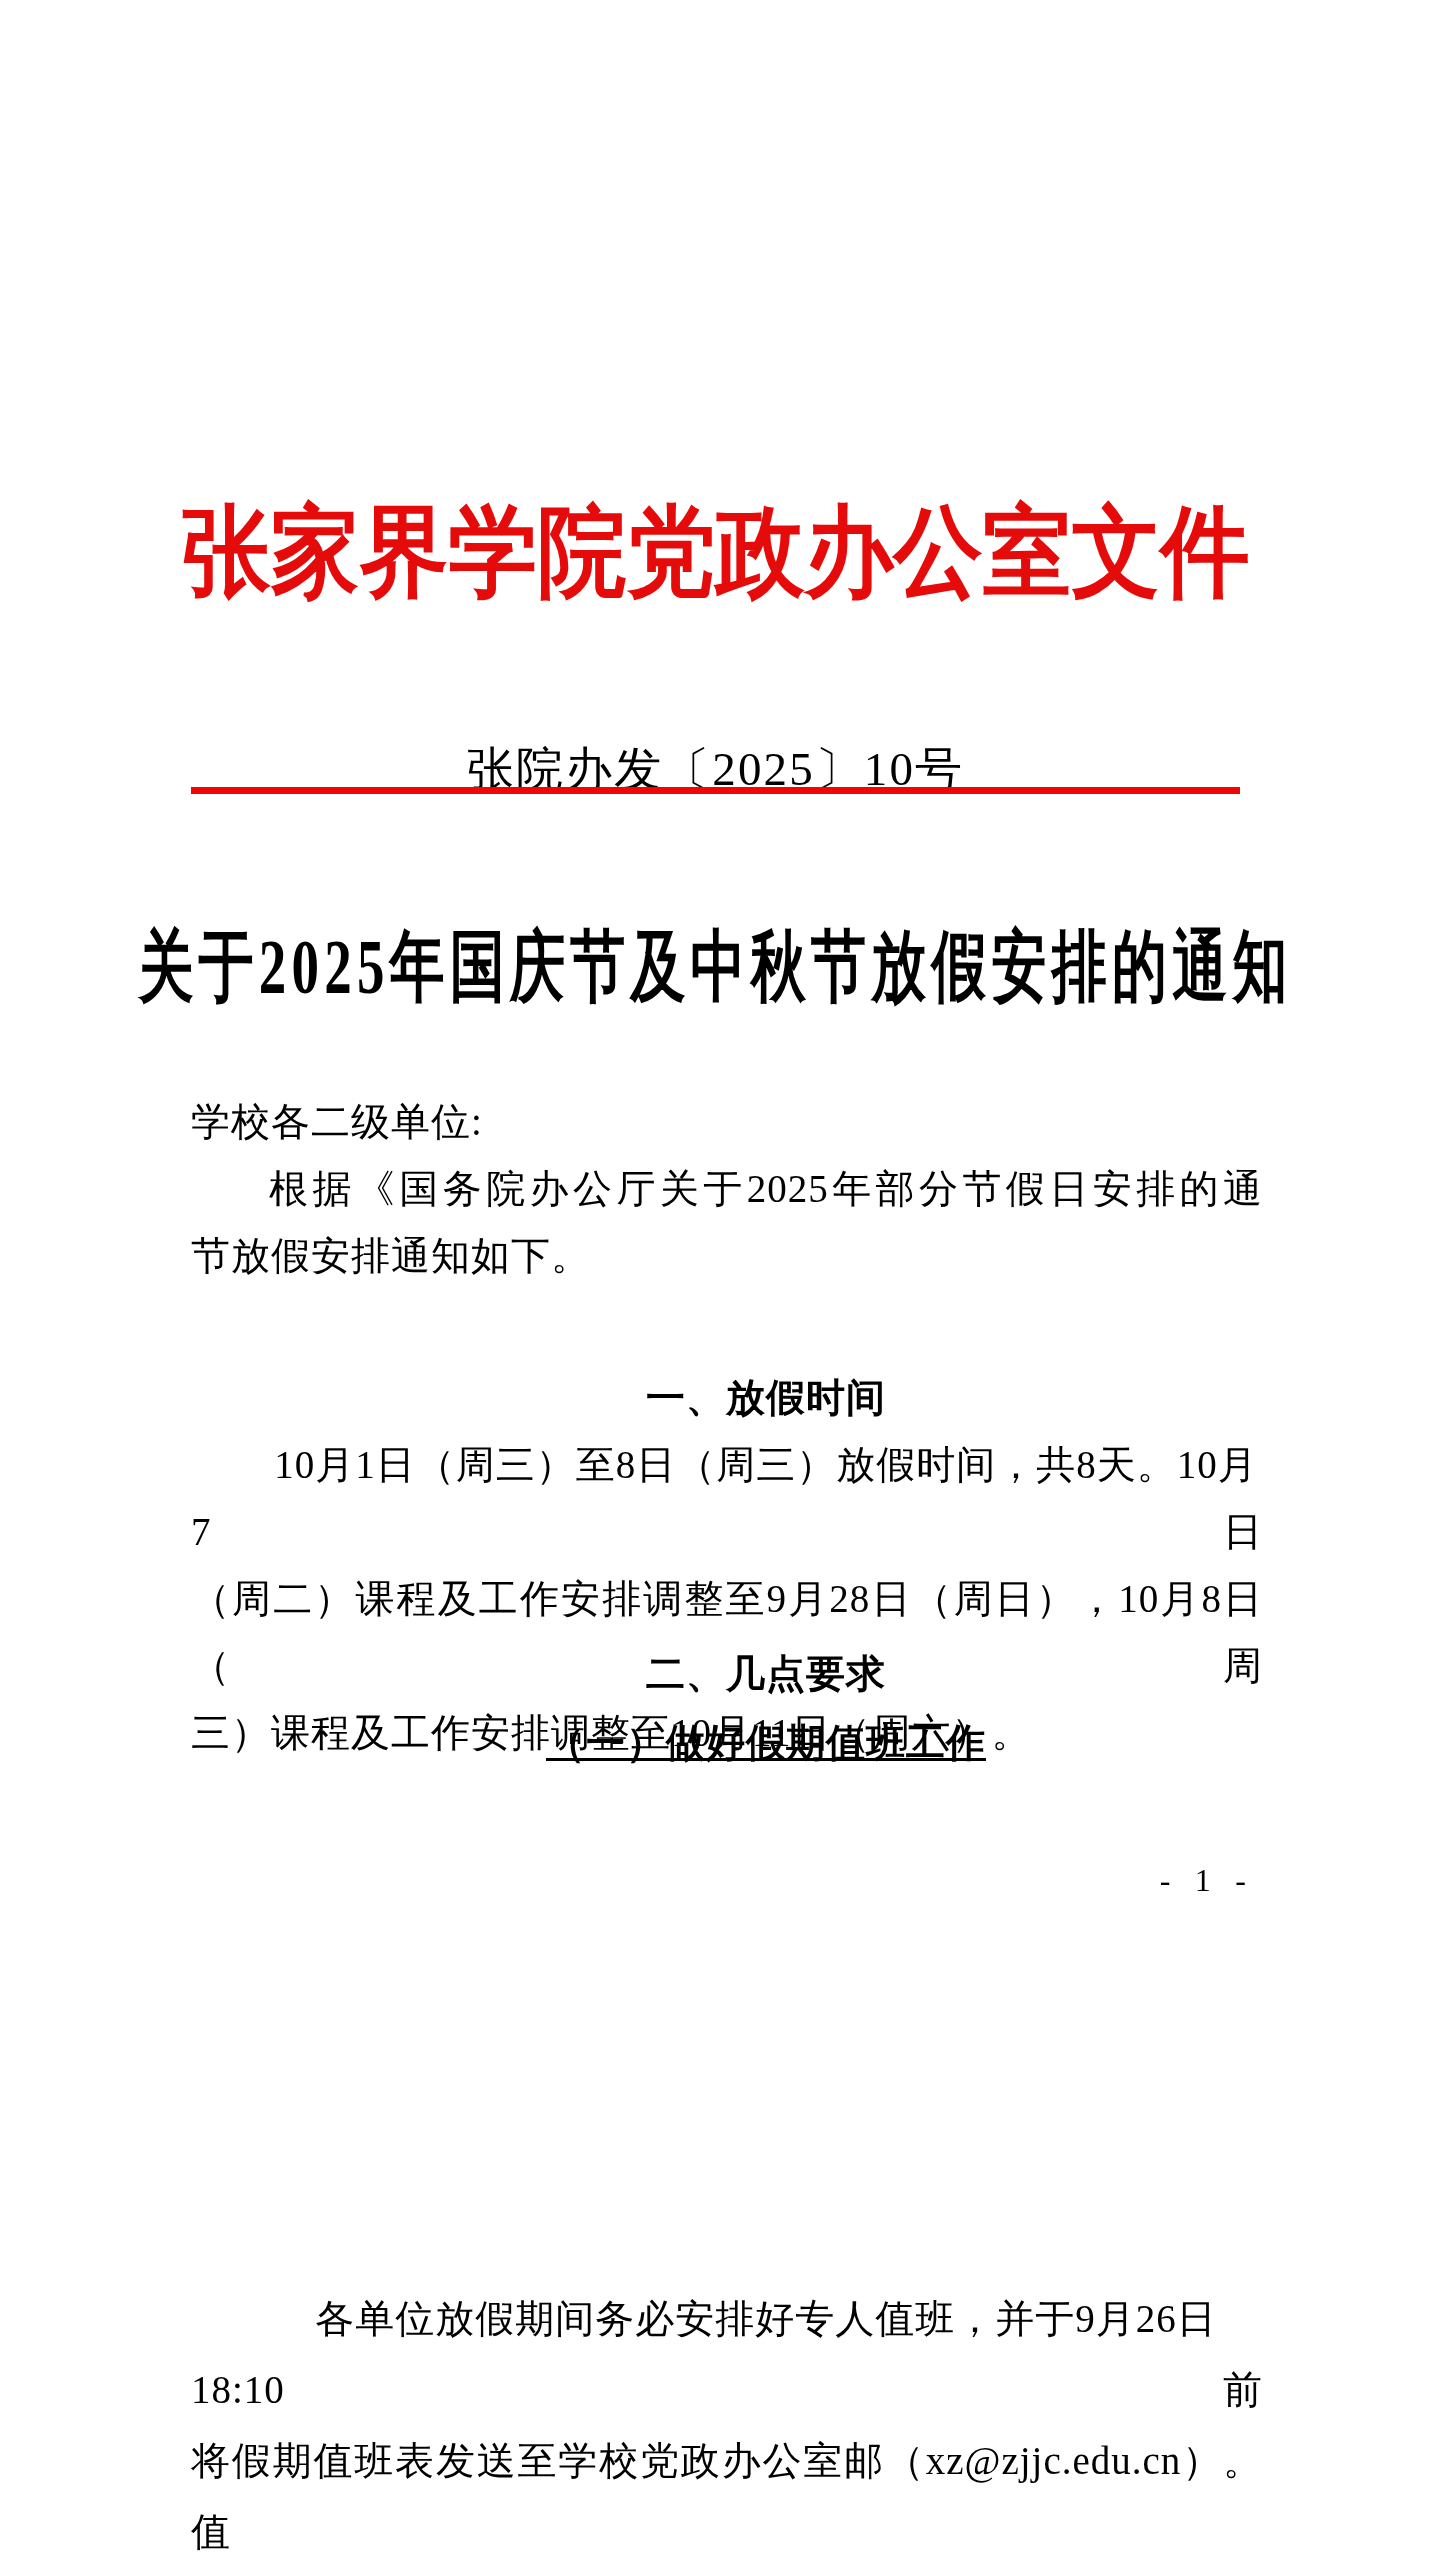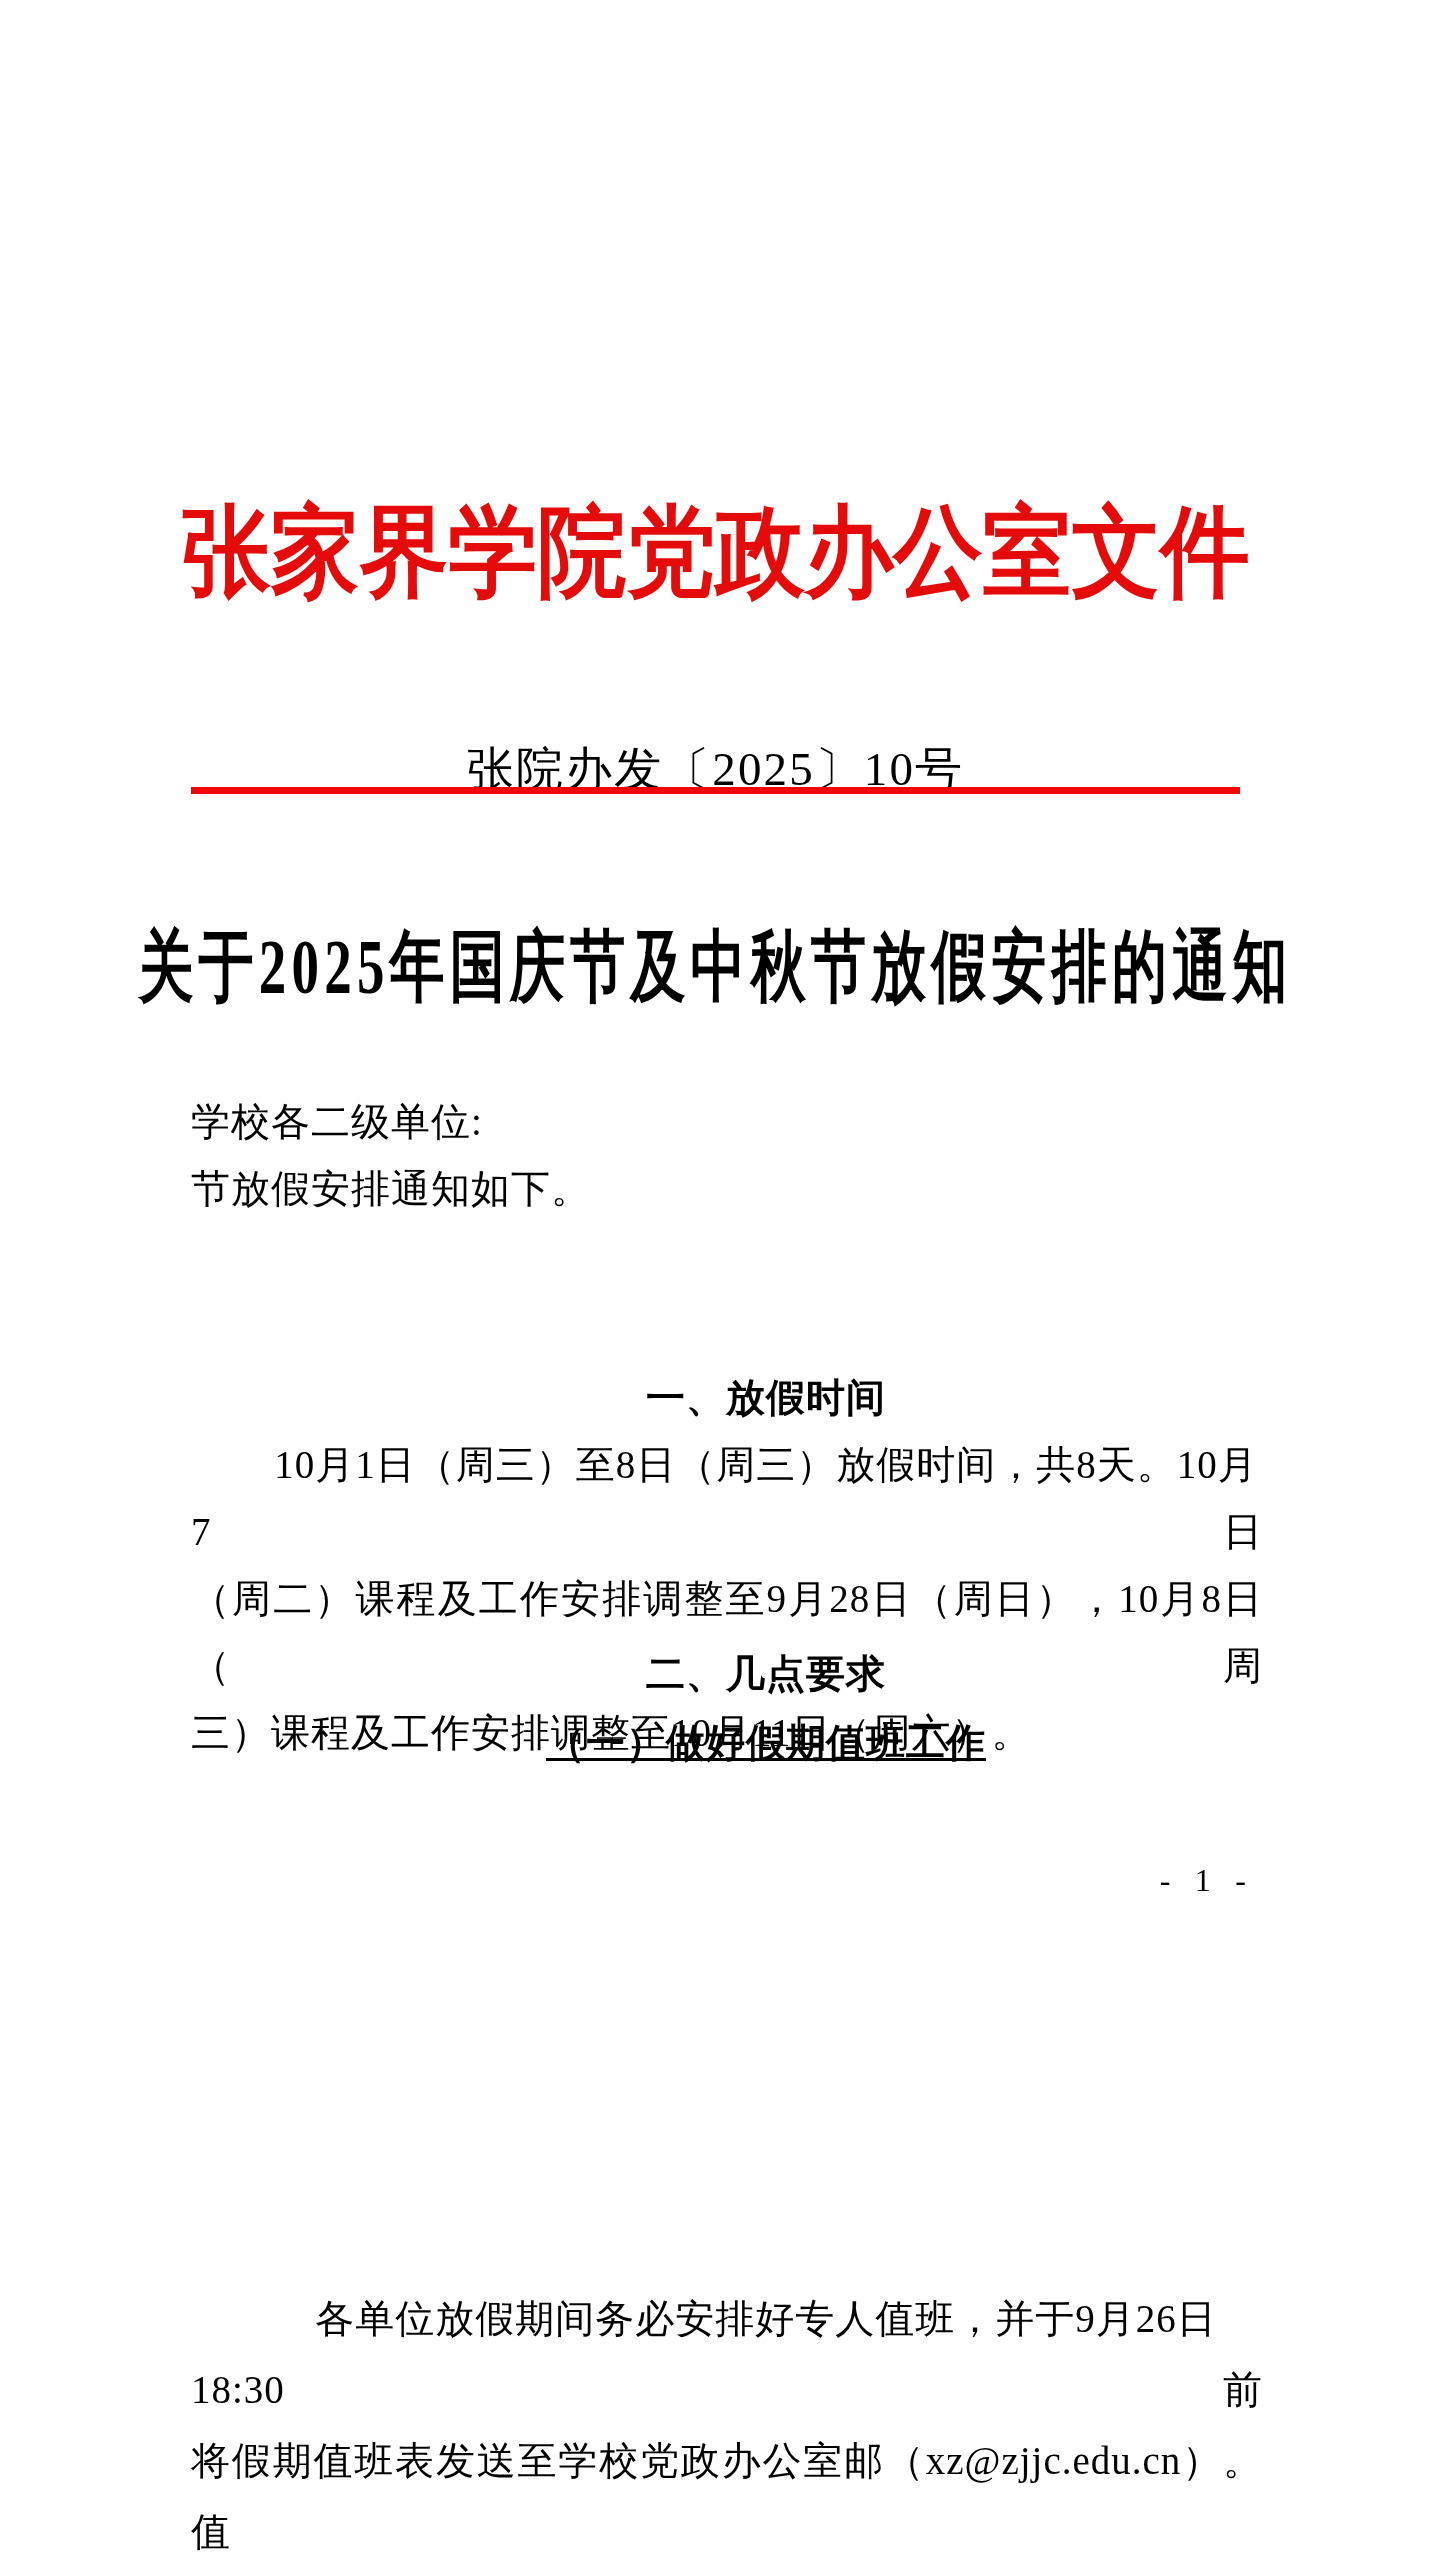--- a/index.html
+++ b/index.html
@@ -30,38 +30,39 @@
 
 <div class="abs ctr docnum">张院办发〔2025〕10号</div>
 
 <div class="abs redline"></div>
 
 <div class="abs ctr title">关于2025年国庆节及中秋节放假安排的通知</div>
 
 <div class="abs para bl lh1" style="top:1088px;font-family:Liberation Serif, serif;">学校各二级单位:</div>
 
 <div class="abs para lh1" style="top:1155px;">
+  <div class="bl j ind">根据《国务院办公厅关于2025年部分节假日安排的通</div>
   <div class="bl">节放假安排通知如下。</div>
 </div>
 
 <div class="abs para bl lh1 hsans ind" style="top:1364px;">一、放假时间</div>
 
 <div class="abs para lh1" style="top:1431px;">
   <div class="bl j ind">10月1日（周三）至8日（周三）放假时间，共8天。10月7日</div>
   <div class="bl j">（周二）课程及工作安排调整至9月28日（周日），10月8日（周</div>
   <div class="bl">三）课程及工作安排调整至10月11日（周六）。</div>
 </div>
 
 <div class="abs para bl lh1 hsans ind" style="top:1640px;">二、几点要求</div>
 
 <div class="abs para bl lh1 hkai ind" style="top:1709px;text-decoration:underline;">（一）做好假期值班工作</div>
 
 <div class="abs pagenum" style="top:1862px;right:177px;">- 1 -</div>
 
 <div class="abs para lh2" style="top:2283px;">
-  <div class="bl j ind">各单位放假期间务必安排好专人值班，并于9月26日18:30前</div>
+  <div class="bl j ind">各单位放假期间务必安排好专人值班，并于9月26日18:10前</div>
   <div class="bl j">将假期值班表发送至学校党政办公室邮（xz@zjjc.edu.cn）。值</div>
   <div class="bl j">班人员要坚守岗位，履行值班职责，遇有重大突发事件，按规</div>
 
 </div>
 
 <div class="abs para bl lh2 hkai ind" style="top:2566px;">（二）做好安全教育工作</div>
 
 
 </body></html>

